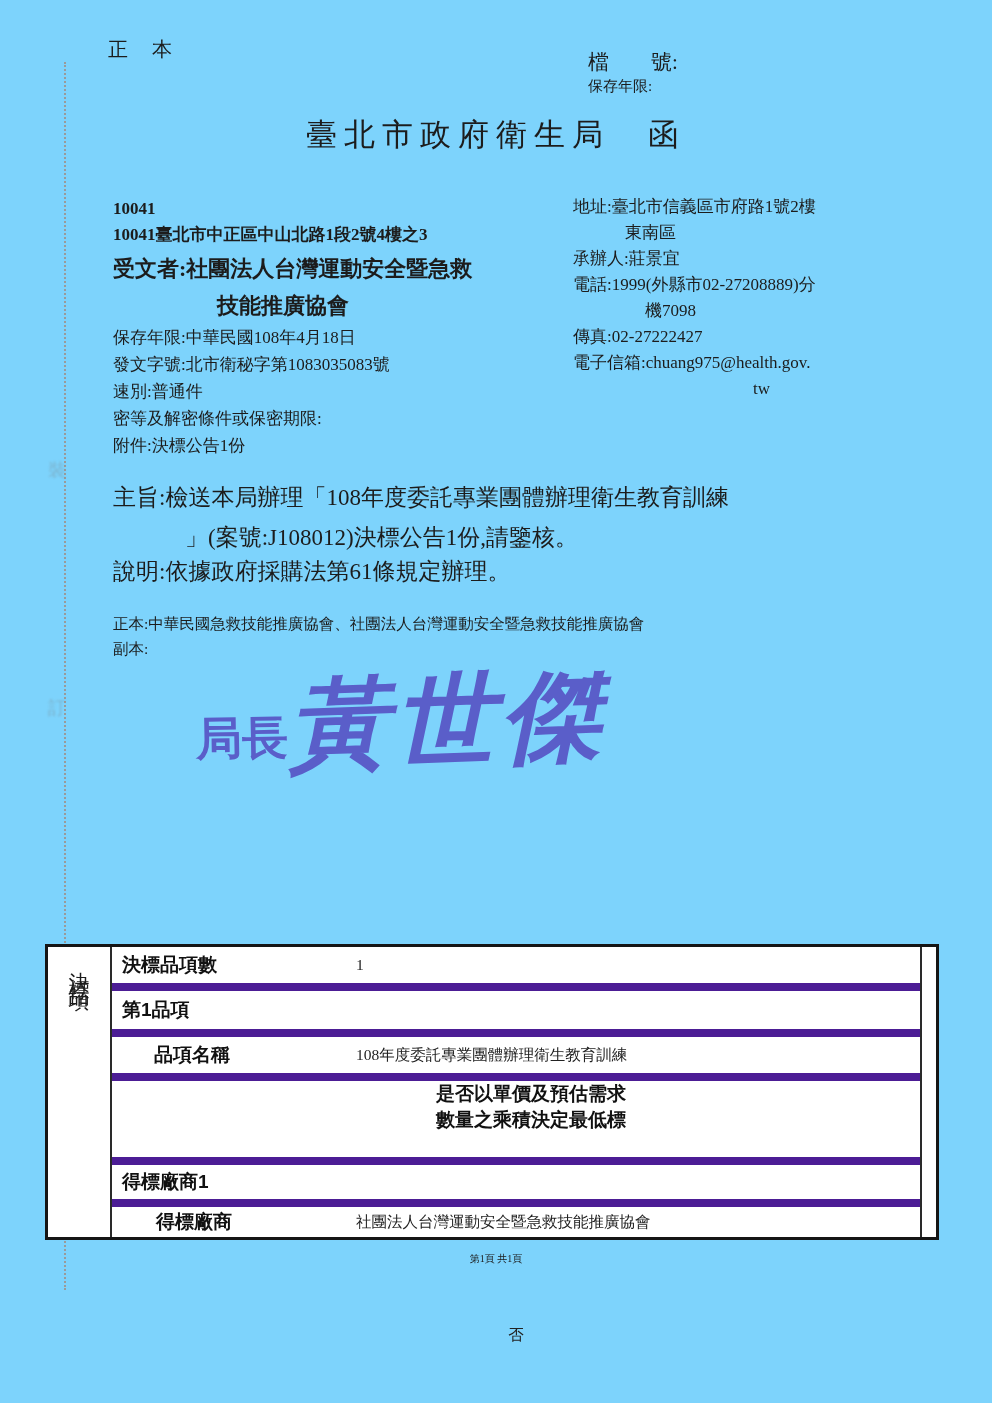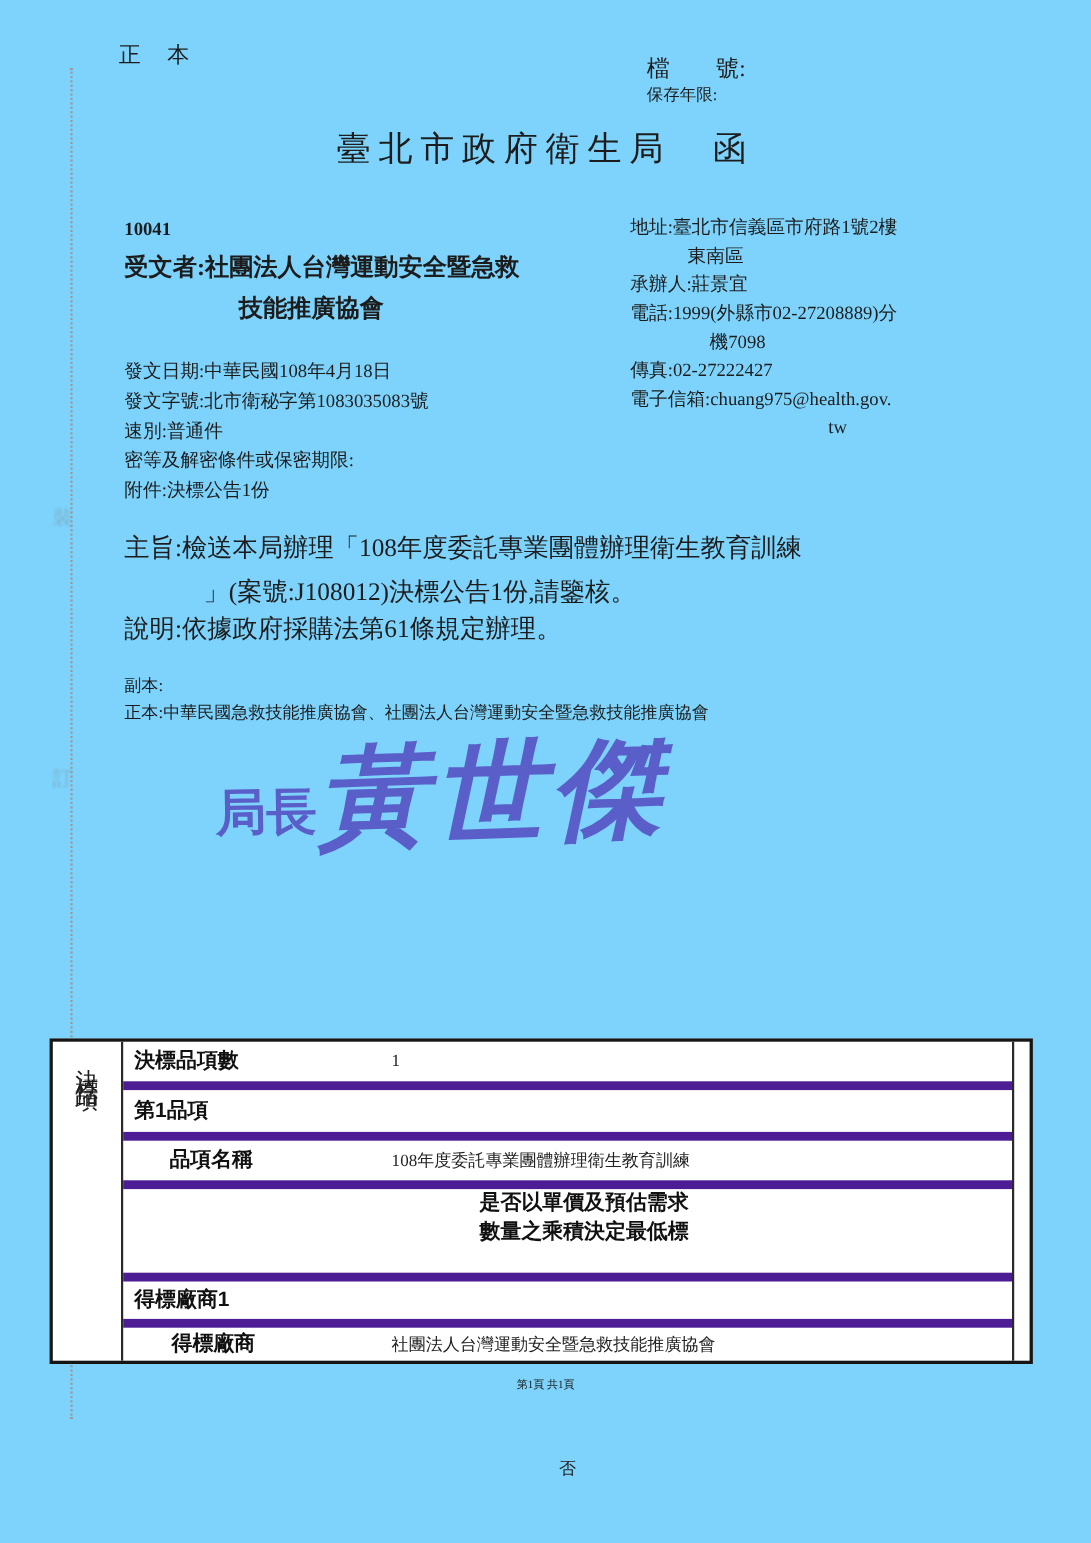--- a/index.html
+++ b/index.html
@@ -117,52 +117,53 @@
   <div class="abs bind-mark mark2">訂</div>
 
   <div class="abs copy-type">正　本</div>
   <div class="abs file-no">檔　　號:</div>
   <div class="abs retention">保存年限:</div>
 
   <div class="abs doc-title">臺北市政府衛生局　函</div>
 
   <div class="abs recipient">
     <div>10041</div>
+    <div>10041臺北市中正區中山北路1段2號4樓之3</div>
     <div class="big">受文者:社團法人台灣運動安全暨急救</div>
     <div class="big indent">技能推廣協會</div>
   </div>
 
   <div class="abs contact">
     <div>地址:臺北市信義區市府路1號2樓</div>
     <div class="ind1">東南區</div>
     <div>承辦人:莊景宜</div>
     <div>電話:1999(外縣市02-27208889)分</div>
     <div class="ind2">機7098</div>
     <div>傳真:02-27222427</div>
     <div>電子信箱:chuang975@health.gov.</div>
     <div class="ind3">tw</div>
   </div>
 
   <div class="abs meta">
-    <div>發文日期:中華民國108年4月18日</div>
+    <div>保存年限:中華民國108年4月18日</div>
     <div>發文字號:北市衛秘字第1083035083號</div>
     <div>速別:普通件</div>
     <div>密等及解密條件或保密期限:</div>
     <div>附件:決標公告1份</div>
   </div>
 
   <div class="abs subject">
     <div>主旨:檢送本局辦理「108年度委託專業團體辦理衛生教育訓練</div>
     <div class="hang">」(案號:J108012)決標公告1份,請鑒核。</div>
   </div>
   <div class="abs explanation">說明:依據政府採購法第61條規定辦理。</div>
 
   <div class="abs dist">
+    <div>正本:中華民國急救技能推廣協會、社團法人台灣運動安全暨急救技能推廣協會</div>
     <div>副本:</div>
-    <div>正本:中華民國急救技能推廣協會、社團法人台灣運動安全暨急救技能推廣協會</div>
   </div>
 
   <div class="abs sig-title" id="sig-title" style="color: rgb(90, 94, 201);">局長</div>
   <div class="abs sig-name" id="sig-name" style="color: rgb(90, 94, 201);">黃世傑</div>
 
   <div class="abs award-table">
     <div class="side-cell">
       <div class="side-label">決標品項</div>
     </div>
     <div class="rows-wrap">

